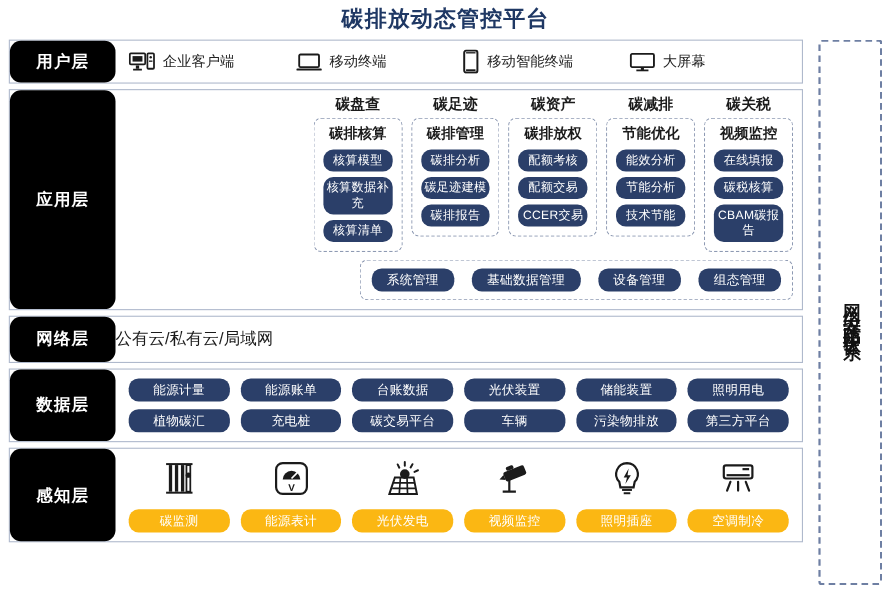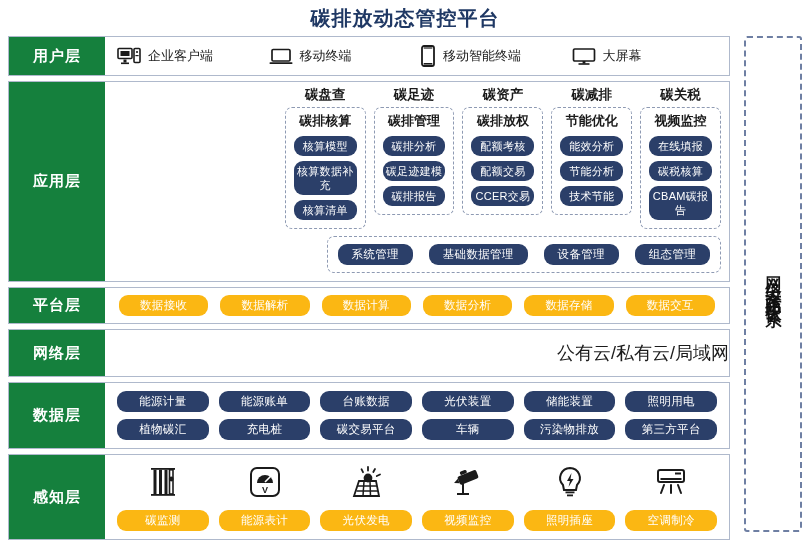--- a/index.html
+++ b/index.html
@@ -33,28 +33,29 @@
     gap: 5px;
   }
 
   .layer {
     display: flex;
     border: 1px solid #AFB9CC;
     background: #ffffff;
   }
   .layer-label {
     flex: 0 0 96px;
-    background: #15803d;
+    background: #000000;
     color: #ffffff;
     font-weight: bold;
     font-size: 15px;
     display: flex;
     align-items: center;
     justify-content: center;
     letter-spacing: 1px;
+    border-radius: 10px;
   }
   .layer-body {
     flex: 1 1 auto;
     position: relative;
     display: flex;
     align-items: center;
   }
 
   
   .user-row {
@@ -153,22 +154,22 @@
     padding: 3px 0;
     flex: 1 1 0;
     text-align: center;
     letter-spacing: .3px;
     white-space: nowrap;
   }
 
   
   .net-text {
     width: 100%;
-    text-align: right;
-    font-size: 18px;
+    text-align: left;
+    font-size: 15px;
     color: #1b1b1b;
     padding: 11px 0;
   }
 
   
   .data-grid {
     width: 100%;
     padding: 8px 12px;
     display: flex;
     flex-direction: column;
@@ -348,33 +349,20 @@
         <div class="mgmt-card">
           <div class="pill-navy-auto">系统管理</div>
           <div class="pill-navy-auto">基础数据管理</div>
           <div class="pill-navy-auto">设备管理</div>
           <div class="pill-navy-auto">组态管理</div>
         </div>
 
       </div>
     </div>
 
-    <div class="layer">
-      <div class="layer-label">平台层</div>
-      <div class="layer-body">
-        <div class="plat-row">
-          <div class="pill-yellow">数据接收</div>
-          <div class="pill-yellow">数据解析</div>
-          <div class="pill-yellow">数据计算</div>
-          <div class="pill-yellow">数据分析</div>
-          <div class="pill-yellow">数据存储</div>
-          <div class="pill-yellow">数据交互</div>
-        </div>
-      </div>
-    </div>
 
     <div class="layer">
       <div class="layer-label">网络层</div>
       <div class="layer-body">
         <div class="net-text">公有云/私有云/局域网</div>
       </div>
     </div>
 
     <div class="layer">
       <div class="layer-label">数据层</div>

